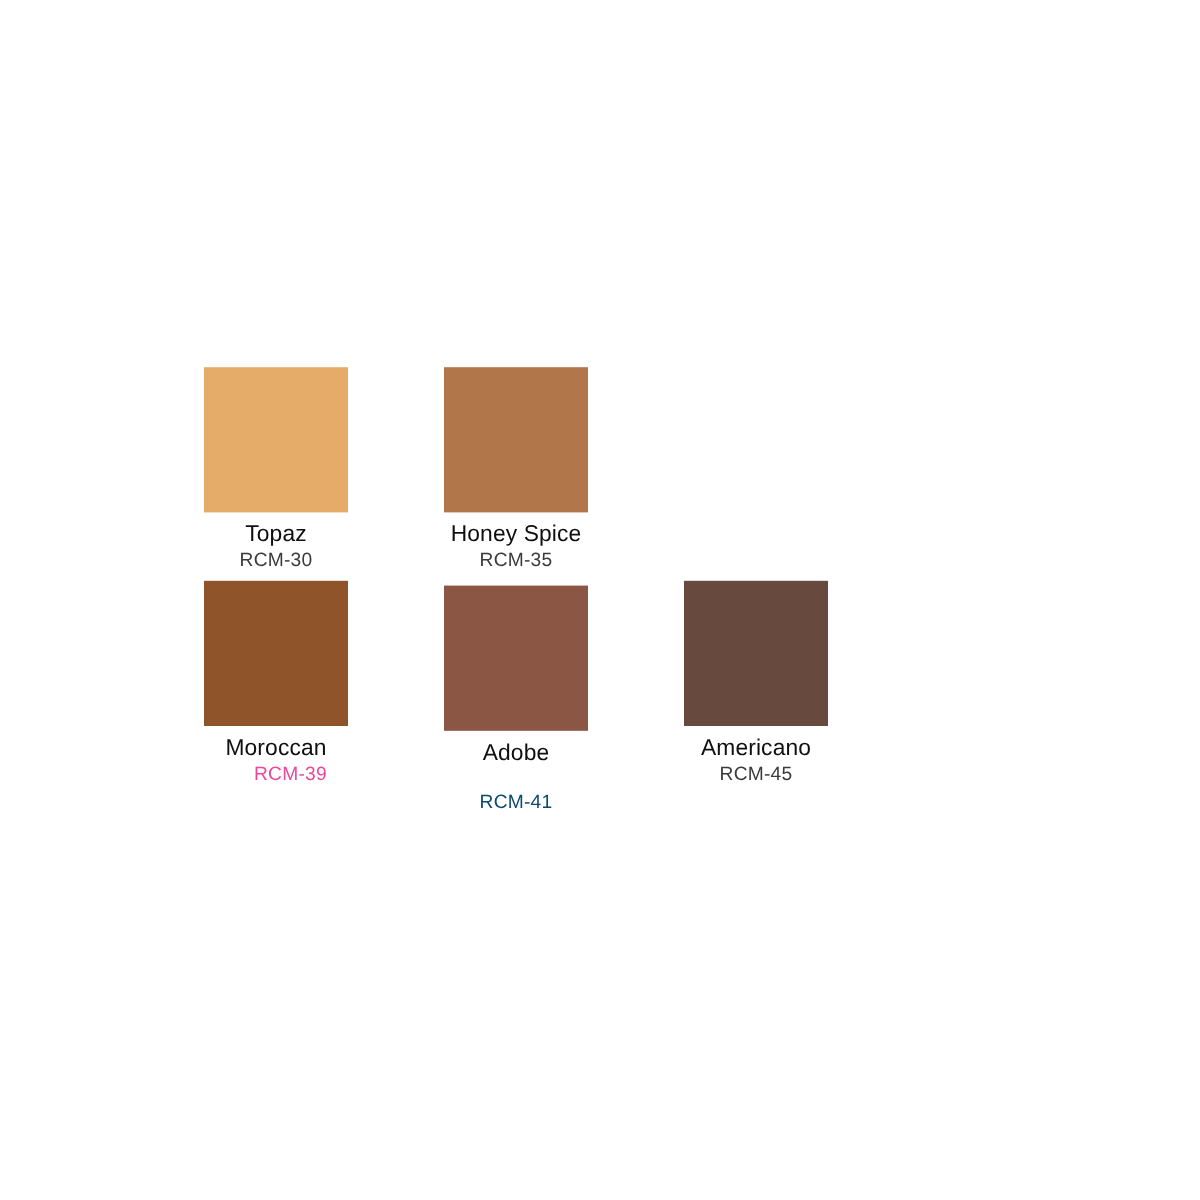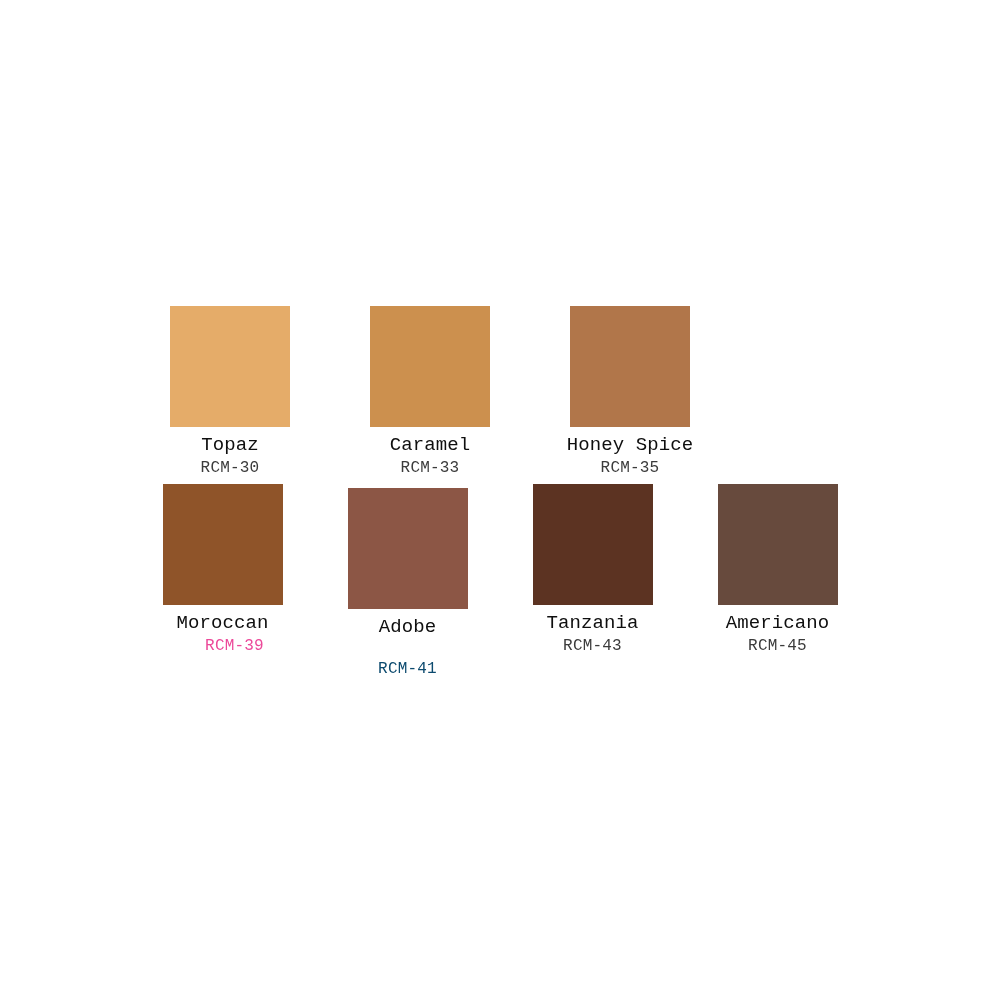--- a/index.html
+++ b/index.html
@@ -27,21 +27,20 @@
     position: absolute;
     left: 130px;
     top: 306px;
     width: 740px;
   }
 
   .swatch-row {
     display: flex;
     flex-direction: row;
     align-items: flex-start;
-    font-family: Liberation Mono, monospace;
   }
 
   .swatch-row-top { height: 178px; }
   .swatch-row-bottom { height: 180px; }
 
   .swatch-cell {
     width: 200px;
     display: flex;
     flex-direction: column;
     align-items: center;
@@ -88,48 +87,38 @@
 <div class="palette-board">
   <div class="swatch-grid">
 
     <div class="swatch-row swatch-row-top">
       <div class="swatch-cell">
         <div class="swatch-chip" style="background-color: rgb(229, 172, 105);"></div>
         <div class="swatch-name" style="color: rgb(15, 15, 15);">Topaz</div>
         <div class="swatch-code" style="color: rgb(59, 59, 59);">RCM-30</div>
       </div>
       <div class="swatch-cell">
-        <div class="swatch-chip" style="background-color: rgb(204, 144, 78);"></div>
-        <div class="swatch-name" style="color: rgb(15, 15, 15);">Caramel</div>
-        <div class="swatch-code" style="color: rgb(59, 59, 59);">RCM-33</div>
-      </div>
-      <div class="swatch-cell">
         <div class="swatch-chip" style="background-color: rgb(177, 118, 74);"></div>
         <div class="swatch-name" style="color: rgb(15, 15, 15); text-align: center;">Honey Spice</div>
         <div class="swatch-code" style="color: rgb(59, 59, 59);">RCM-35</div>
       </div>
     </div>
 
     <div class="swatch-row swatch-row-bottom">
       <div class="swatch-cell">
         <div class="swatch-chip" style="background-color: rgb(143, 84, 41);"></div>
         <div class="swatch-name" style="color: rgb(15, 15, 15);">Moroccan</div>
         <div class="swatch-code" style="color: #ec4899; margin-left: 24px;">RCM-39</div>
       </div>
       <div class="swatch-cell swatch-cell-nudge">
         <div class="swatch-chip swatch-chip-nudge" style="background-color: rgb(140, 86, 69);"></div>
         <div class="swatch-name" style="color: rgb(15, 15, 15);">Adobe</div>
         <div class="swatch-code" style="color: #0c4a6e; margin-top: 20px;">RCM-41</div>
       </div>
       <div class="swatch-cell">
-        <div class="swatch-chip" style="background-color: rgb(92, 51, 34);"></div>
-        <div class="swatch-name" style="color: rgb(15, 15, 15);">Tanzania</div>
-        <div class="swatch-code" style="color: rgb(59, 59, 59);">RCM-43</div>
-      </div>
-      <div class="swatch-cell">
         <div class="swatch-chip" style="background-color: rgb(103, 74, 61);"></div>
         <div class="swatch-name" style="color: rgb(15, 15, 15);">Americano</div>
         <div class="swatch-code" style="color: rgb(59, 59, 59);">RCM-45</div>
       </div>
     </div>
 
   </div>
 </div>
 
 </body></html>

